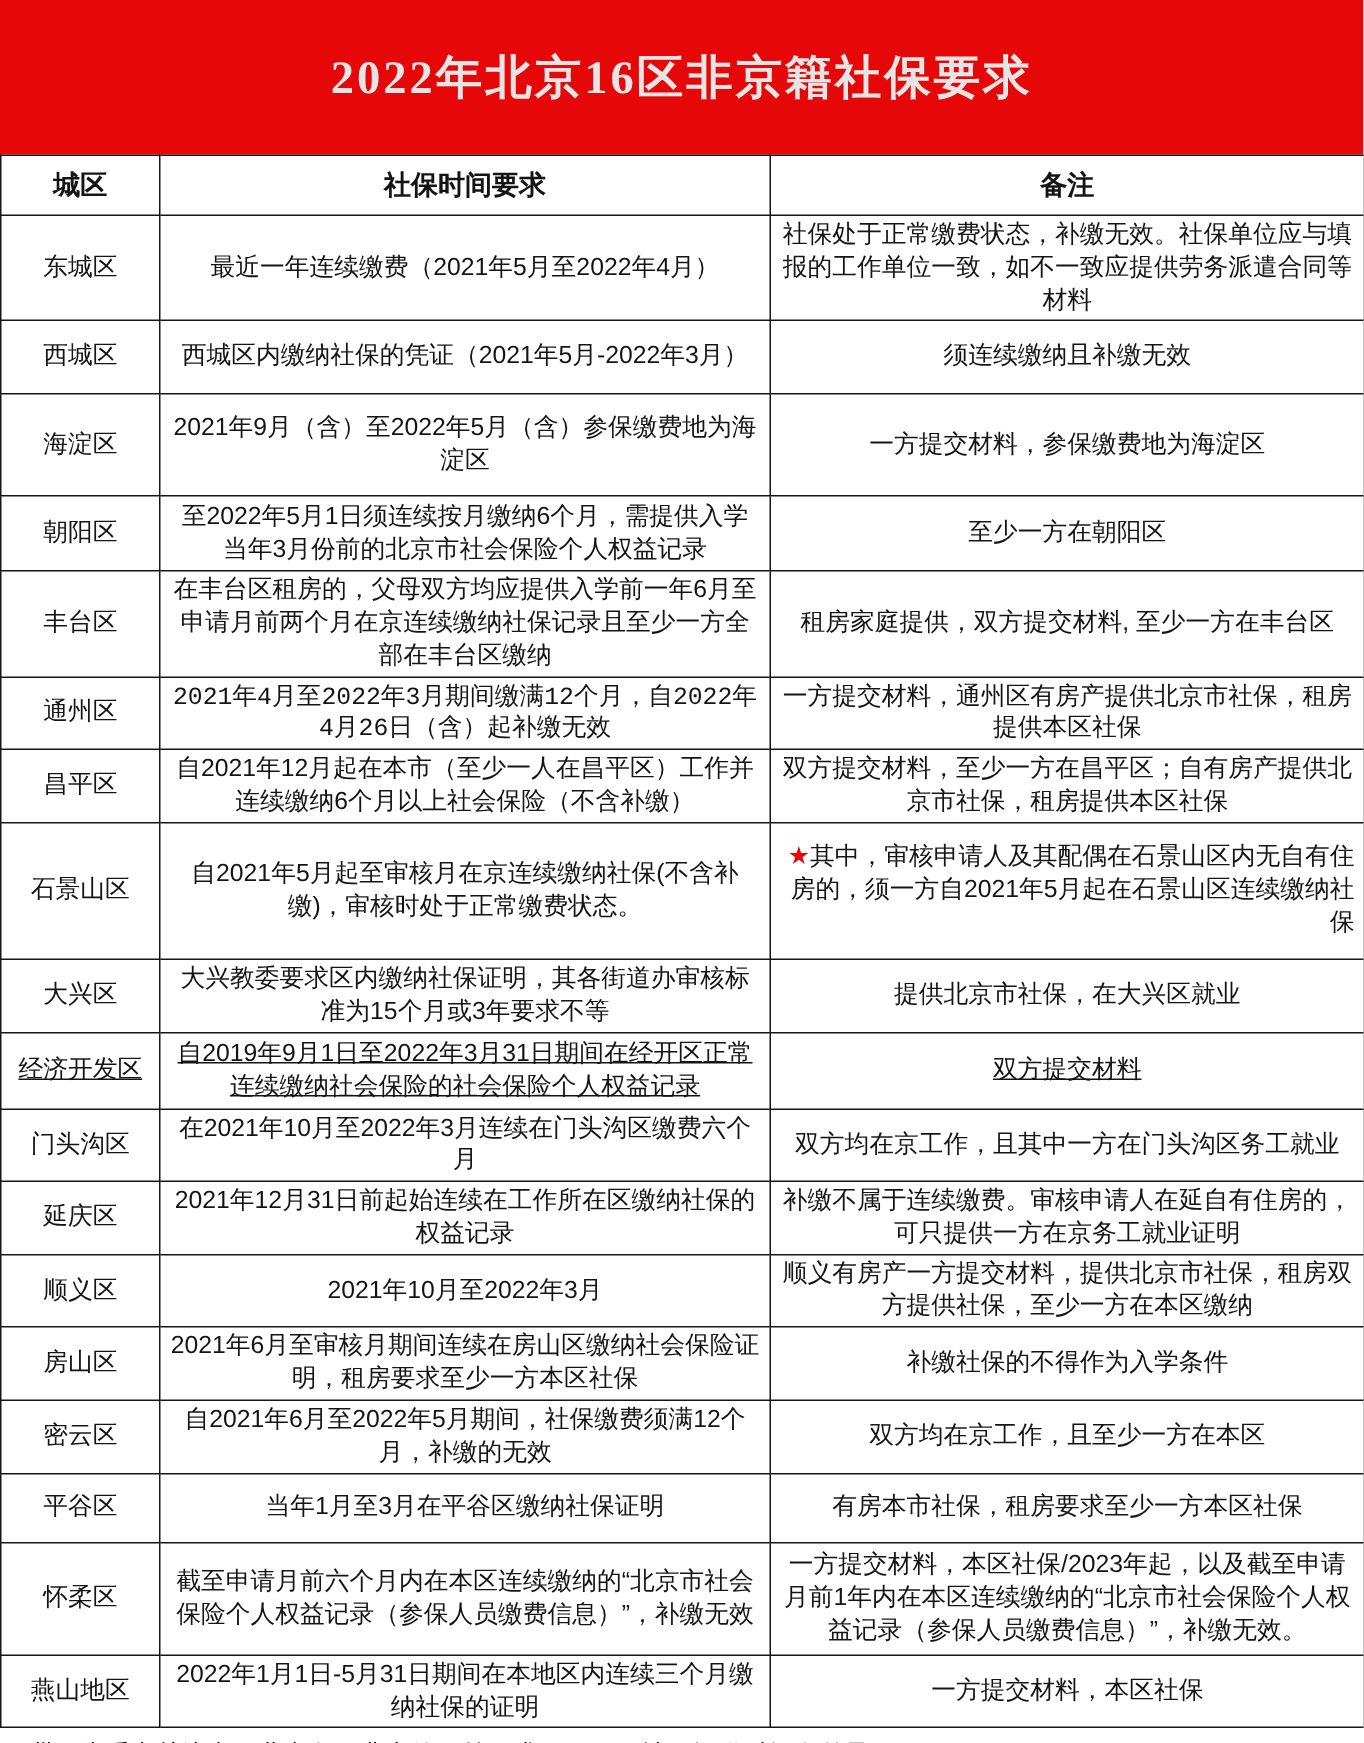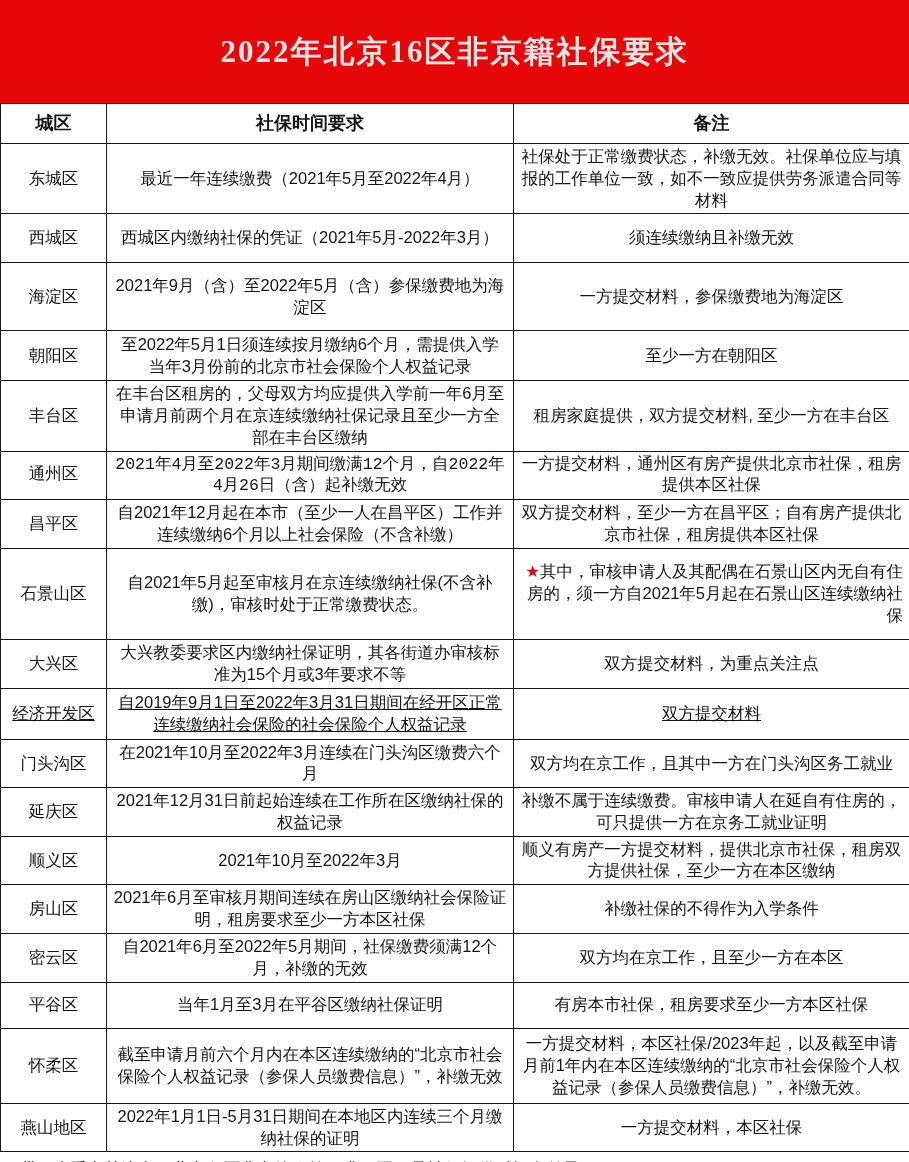--- a/index.html
+++ b/index.html
@@ -105,21 +105,21 @@
           <td>双方提交材料，至少一方在昌平区；自有房产提供北京市社保，租房提供本区社保</td>
         </tr>
         <tr style="height: 91px;">
           <td>石景山区</td>
           <td>自2021年5月起至审核月在京连续缴纳社保(不含补缴)，审核时处于正常缴费状态。</td>
           <td class="note-left"><span class="star">★</span><span>其中，审核申请人及其配偶在石景山区内无自有住房的，须一方自2021年5月起在石景山区连续缴纳社保</span></td>
         </tr>
         <tr style="height: 49px;">
           <td>大兴区</td>
           <td>大兴教委要求区内缴纳社保证明，其各街道办审核标准为15个月或3年要求不等</td>
-          <td>双方提交材料，为重点关注点</td>
+          <td>提供北京市社保，在大兴区就业</td>
         </tr>
         <tr style="height: 51px; text-decoration: underline;">
           <td>经济开发区</td>
           <td>自2019年9月1日至2022年3月31日期间在经开区正常连续缴纳社会保险的社会保险个人权益记录</td>
           <td>双方提交材料</td>
         </tr>
         <tr style="height: 44px;">
           <td>门头沟区</td>
           <td>在2021年10月至2022年3月连续在门头沟区缴费六个月</td>
           <td>双方均在京工作，且其中一方在门头沟区务工就业</td>

